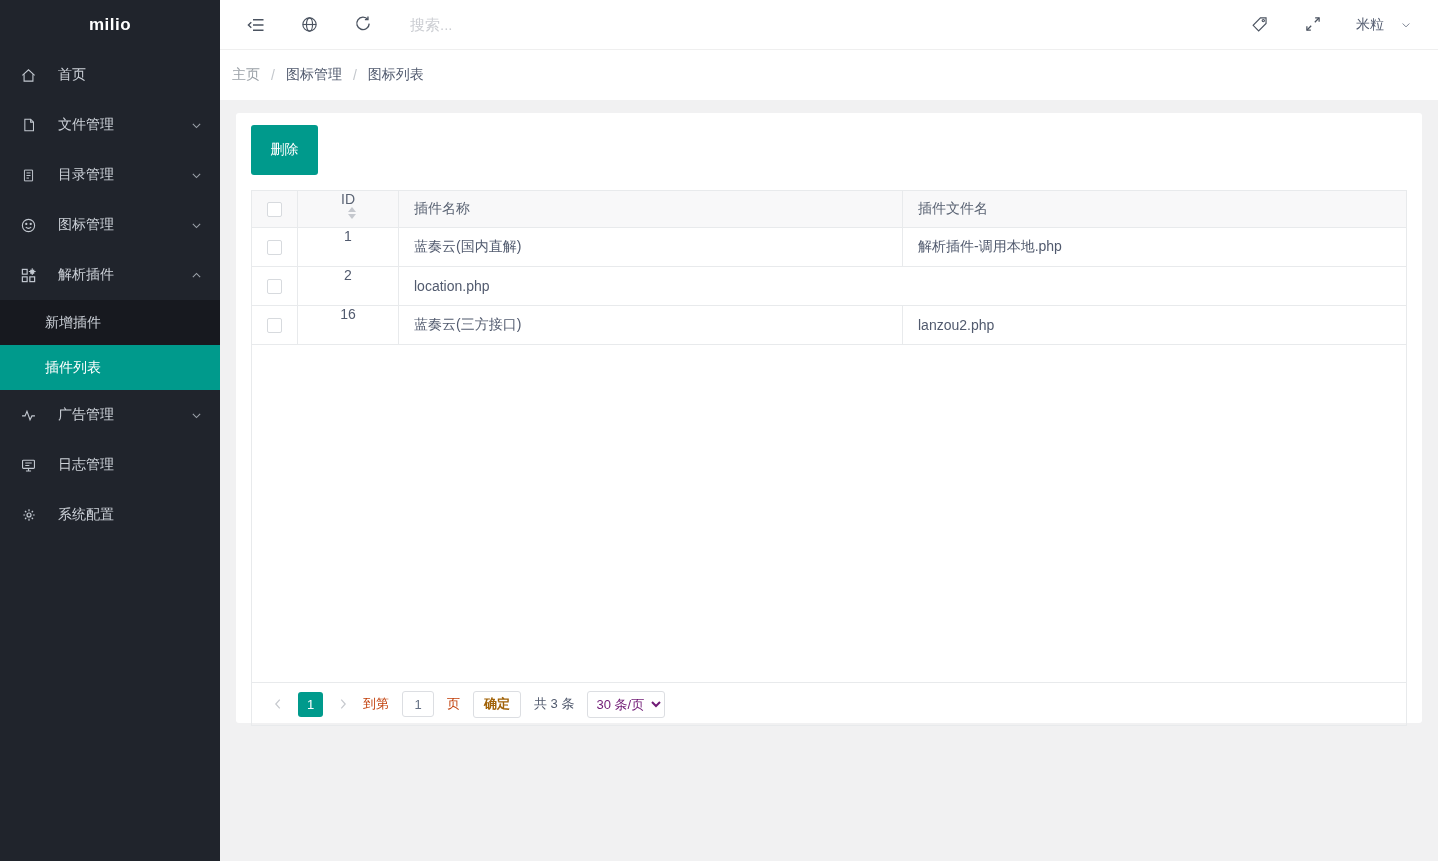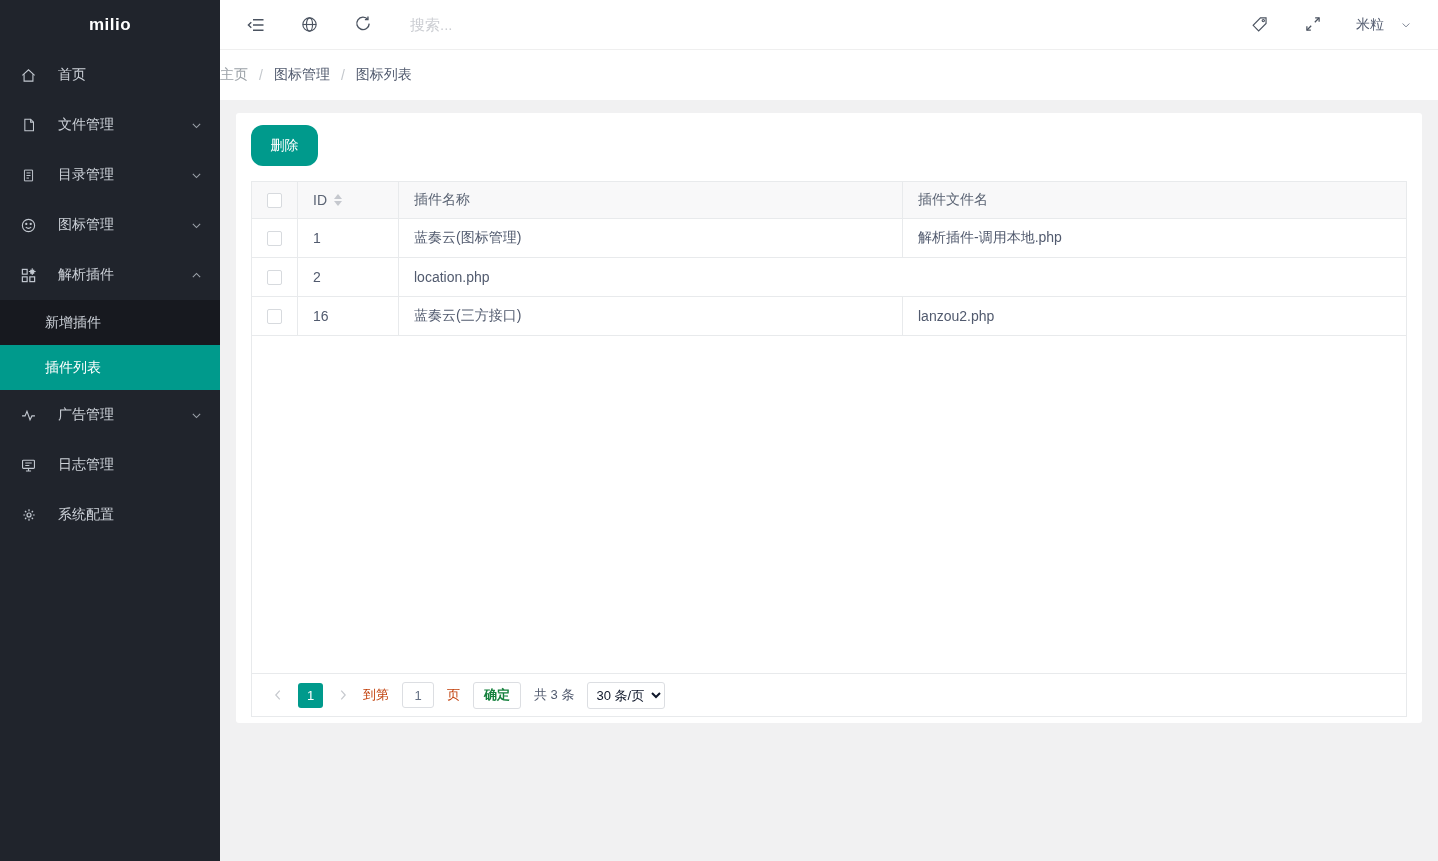--- a/index.html
+++ b/index.html
@@ -29,50 +29,50 @@
   
   .main{margin-left:220px;}
   .topbar{height:50px;background:#fff;border-bottom:1px solid #efefef;display:flex;align-items:center;padding:0 26px;}
   .tb-ico{width:20px;height:20px;color:#4b5360;margin-right:34px;cursor:pointer;display:flex;flex:none;}
   .search-input{border:none;outline:none;font-size:15px;color:#a16207;width:330px;background:transparent;}
   .search-input::placeholder{color:#ccced3;}
   .topbar-right{margin-left:auto;display:flex;align-items:center;}
   .topbar-right .tb-ico{margin-right:0;margin-left:34px;}
   .user{margin-left:32px;font-size:14px;color:#515a6e;display:flex;align-items:center;gap:16px;cursor:pointer;}
   .user .uchev{color:#7a8291;display:flex;}
-  .breadcrumb-bar{height:50px;background:#fff;display:flex;align-items:center;padding:0 0;font-size:14px;text-align:right;}
+  .breadcrumb-bar{height:50px;background:#fff;display:flex;align-items:center;padding:0 12px;font-size:14px;text-align:right;}
   .bc-link{color:#9aa0a6;cursor:pointer;}
   .bc-sep{color:#c3c7cc;margin:0 11px;}
   .bc-item{color:#515a6e;}
   
   .content{padding:13px 16px 0 16px;}
   .card{background:#fff;border-radius:3px;padding:12px 15px;height:610px;}
-  .btn-delete{width:67px;height:41px;background:var(--accent);color:#fff;border:none;border-radius:12px;font-size:14px;cursor:pointer;}
+  .btn-delete{width:67px;height:50px;background:var(--accent);color:#fff;border:none;border-radius:3px;font-size:14px;cursor:pointer;}
   .tbl{margin-top:15px;border:1px solid var(--border);height:536px;display:flex;flex-direction:column;font-size:14px;color:#515a6e;}
   .thead{height:37px;background:#f8f8f9;display:flex;border-bottom:1px solid var(--border);color:#5b6474;flex:none;}
   .trow{height:39px;display:flex;border-bottom:1px solid var(--border);background:#fff;flex:none;}
   .cell{display:flex;align-items:center;padding:0 15px;border-right:1px solid var(--border);overflow:hidden;white-space:nowrap;}
   .col-check{width:46px;justify-content:center;padding:0;}
-  .col-id{width:101px;}
+  .col-id{width:101px;flex-direction:column;}
   .col-name{width:504px;}
   .col-file{flex:1;border-right:none;}
   .checkbox{width:15px;height:15px;border:1px solid #d7dade;border-radius:2px;background:#fff;cursor:pointer;display:inline-block;}
   .sort{display:inline-flex;flex-direction:column;margin-left:7px;gap:2px;cursor:pointer;}
   .sort i{width:0;height:0;border-left:4px solid transparent;border-right:4px solid transparent;display:block;}
   .sort .up{border-bottom:5px solid #c5c8ce;}
   .sort .down{border-top:5px solid #c5c8ce;}
   .spacer{flex:1;background:#fff;}
   .tfoot{height:43px;border-top:1px solid var(--border);display:flex;align-items:center;padding:0 19px;gap:13px;font-size:13px;flex:none;}
   .pg-chev{color:#c6c9ce;display:flex;cursor:pointer;}
   .pg-page{width:25px;height:25px;background:var(--accent);color:#fff;border-radius:3px;display:flex;align-items:center;justify-content:center;font-size:13px;cursor:pointer;}
   .pg-label{color:#c2410c;}
   .pg-input{width:32px;height:26px;border:1px solid #dcdee2;border-radius:3px;text-align:center;font-size:13px;color:#657084;outline:none;background:#fff;}
-  .pg-confirm{height:27px;padding:0 10px;background:#fff;border:1px solid #dcdee2;border-radius:3px;font-size:13px;color:#15803d;font-weight:700;cursor:pointer;}
+  .pg-confirm{height:27px;padding:0 10px;background:#fff;border:1px solid #dcdee2;border-radius:3px;font-size:13px;color:#a16207;font-weight:700;cursor:pointer;}
   .pg-total{color:#515a6e;}
-  .pg-select{height:27px;border:1px solid #dcdee2;border-radius:3px;font-size:13px;color:#0f172a;background:#fff;padding:0 4px;outline:none;cursor:pointer;}
+  .pg-select{height:27px;border:1px solid #dcdee2;border-radius:3px;font-size:13px;color:#701a75;background:#fff;padding:0 4px;outline:none;cursor:pointer;}
   svg{display:block;}
 </style>
 </head>
 <body>
 
 <aside class="sidebar">
   <div class="logo">milio</div>
 
   <div class="nav-item">
     <span class="ico">
@@ -271,21 +271,21 @@
           </div>
           <div class="cell col-name">插件名称</div>
           <div class="cell col-file">插件文件名</div>
         </div>
 
         <div class="trow">
           <div class="cell col-check">
             <span class="checkbox"></span>
           </div>
           <div class="cell col-id">1</div>
-          <div class="cell col-name">蓝奏云(图标管理)</div>
+          <div class="cell col-name">蓝奏云(国内直解)</div>
           <div class="cell col-file">解析插件-调用本地.php</div>
         </div>
         <div class="trow">
           <div class="cell col-check">
             <span class="checkbox"></span>
           </div>
           <div class="cell col-id">2</div>
           <div class="cell col-file">location.php</div>
         </div>
         <div class="trow">

